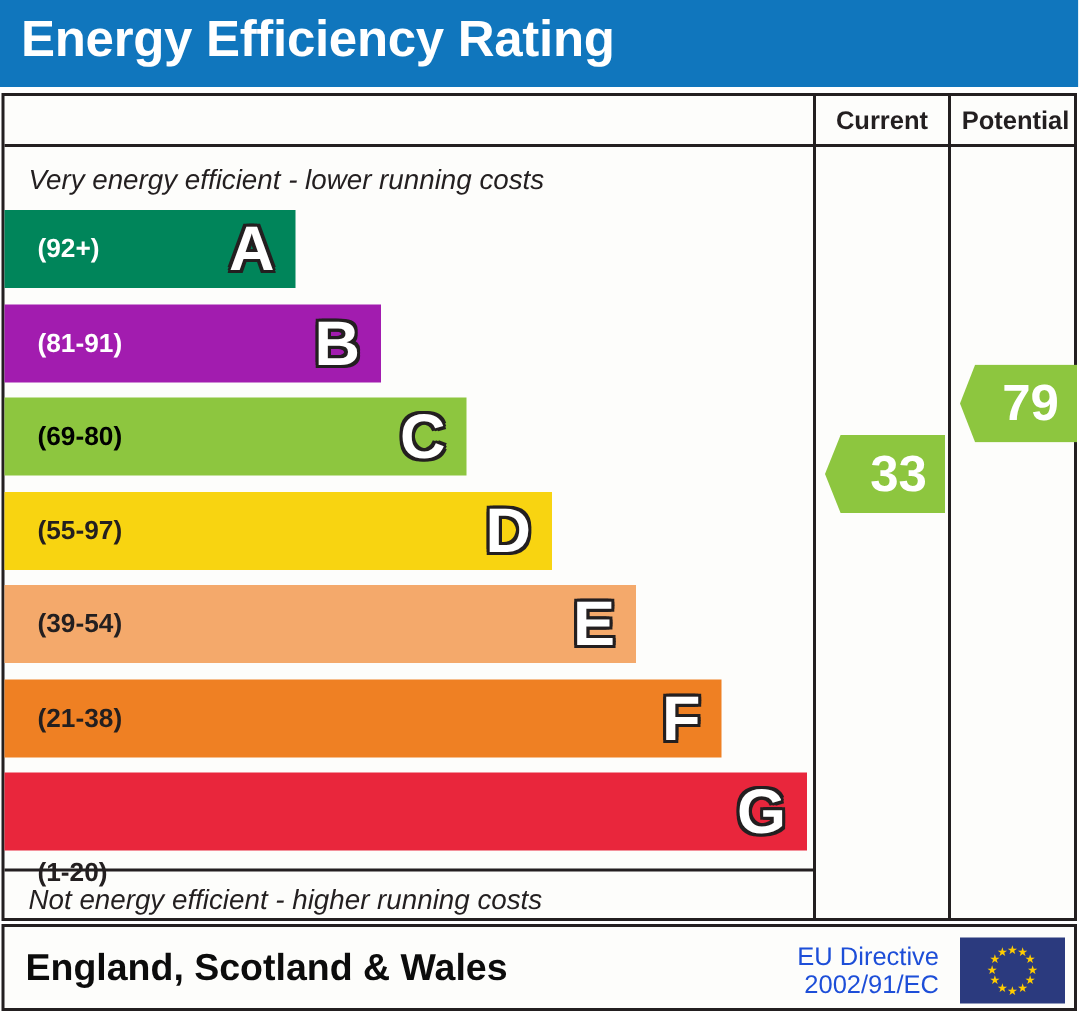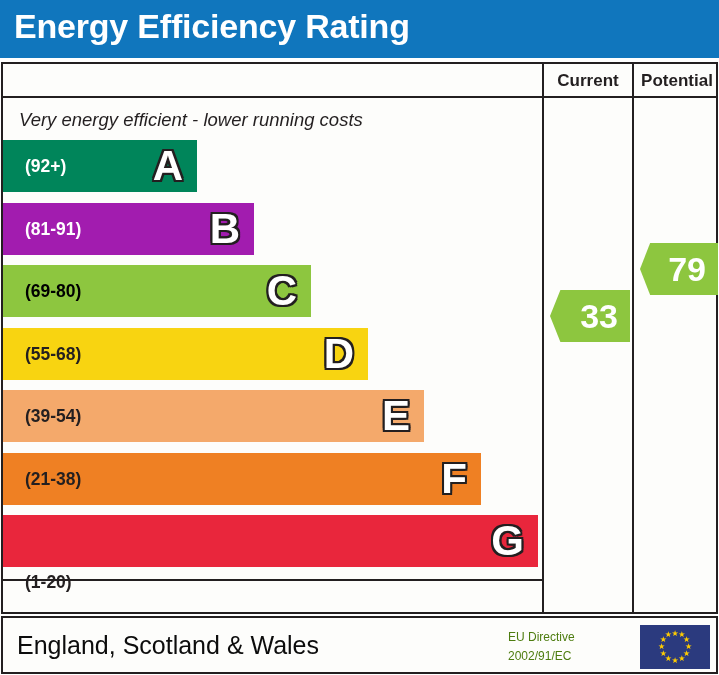--- a/index.html
+++ b/index.html
@@ -175,33 +175,33 @@
     height: 58px;
     border: 2px solid #231f20;
     box-sizing: border-box;
     background: #fdfdfb;
   }
   .footer-region {
     position: absolute;
     left: 14px;
     top: 13px;
     font-size: 25px;
-    font-weight: normal;
+    font-weight: bold;
     color: #0c0c0c;
     white-space: nowrap;
   }
   .footer-directive {
     position: absolute;
     left: 505px;
     top: 10px;
     width: 118px;
-    text-align: left;
-    font-size: 12px;
+    text-align: right;
+    font-size: 17px;
     line-height: 19px;
-    color: #4d7c0f;
+    color: #1d4ed8;
   }
   .eu-flag {
     position: absolute;
     left: 637px;
     top: 7px;
     width: 70px;
     height: 44px;
     background: #2B3A7E;
   }
   .eu-star {
@@ -241,38 +241,39 @@
         </div>
         <div class="bar" style="top: 138.5px; width: 251px; background: #a21caf;">
           <div class="range" style="color: rgb(255, 255, 255);">(81-91)</div>
           <div class="letter">B</div>
         </div>
         <div class="bar" style="top: 201px; width: 308px; background: rgb(141, 198, 63);">
           <div class="range" style="color: #000000; text-align: center;">(69-80)</div>
           <div class="letter">C</div>
         </div>
         <div class="bar" style="top: 263.5px; width: 365px; background: rgb(248, 212, 17);">
-          <div class="range" style="color: rgb(35, 31, 32);">(55-68)</div>
+          <div class="range" style="color: rgb(35, 31, 32);">(55-97)</div>
           <div class="letter">D</div>
         </div>
         <div class="bar" style="top: 326px; width: 421px; background: rgb(244, 169, 107);">
           <div class="range" style="color: rgb(35, 31, 32);">(39-54)</div>
           <div class="letter">E</div>
         </div>
         <div class="bar" style="top: 388.5px; width: 478px; background: rgb(239, 128, 35);">
           <div class="range" style="color: rgb(35, 31, 32);">(21-38)</div>
           <div class="letter">F</div>
         </div>
         <div class="bar" style="top: 451px; width: 535px; background: rgb(233, 38, 60);">
           <div class="range" style="color: rgb(35, 31, 32); margin-top: 41px;">(1-20)</div>
           <div class="letter">G</div>
         </div>
       </div>
 
     <div class="caption-rule r1"></div>
+    <div class="caption bottom">Not energy efficient - higher running costs</div>
 
     <div class="arrow current" style="background: rgb(141, 198, 63);">
       <span>33</span>
     </div>
     <div class="arrow potential" style="background: rgb(141, 198, 63);">
       <span>79</span>
     </div>
 
   </div>
 

